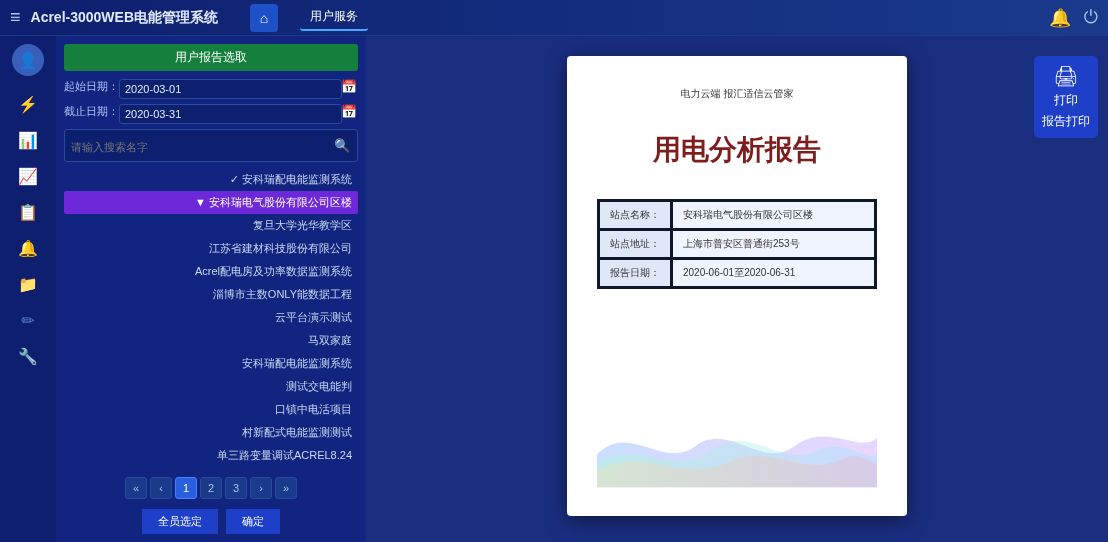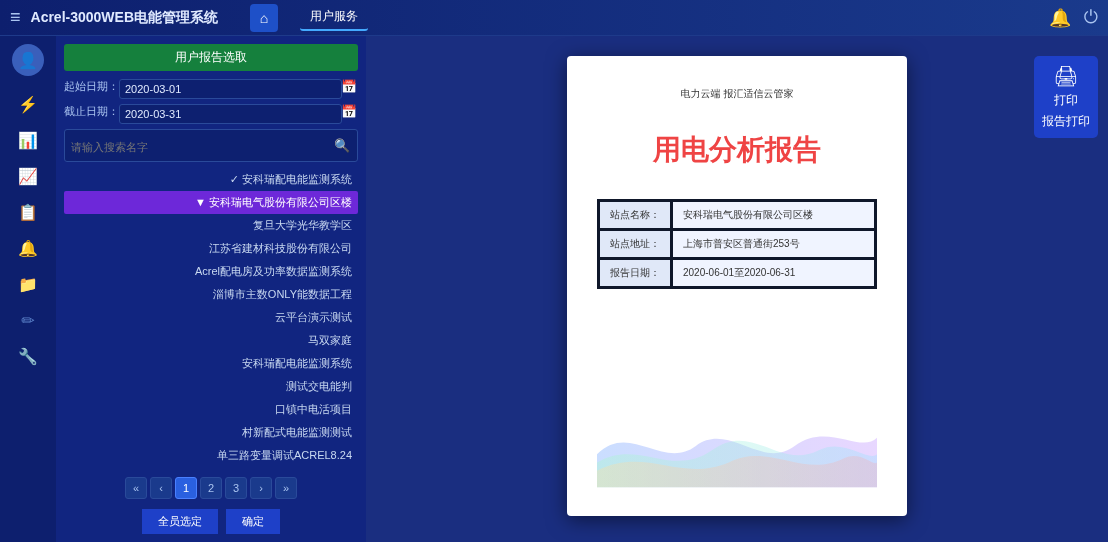--- a/index.html
+++ b/index.html
@@ -271,21 +271,21 @@
     .report-header-small {
       font-size: 10px;
       color: #333;
       text-align: center;
       margin-bottom: 30px;
       line-height: 1.5;
     }
     .report-title-main {
       font-size: 28px;
       font-weight: bold;
-      color: #ef4444;
+      color: #7f1d1d;
       margin-bottom: 30px;
       text-align: center;
     }
     .report-info-table {
       width: 100%;
       border-collapse: collapse;
       margin-bottom: 20px;
     }
     .report-info-table td {
       border: 3px solid #0f172a;

